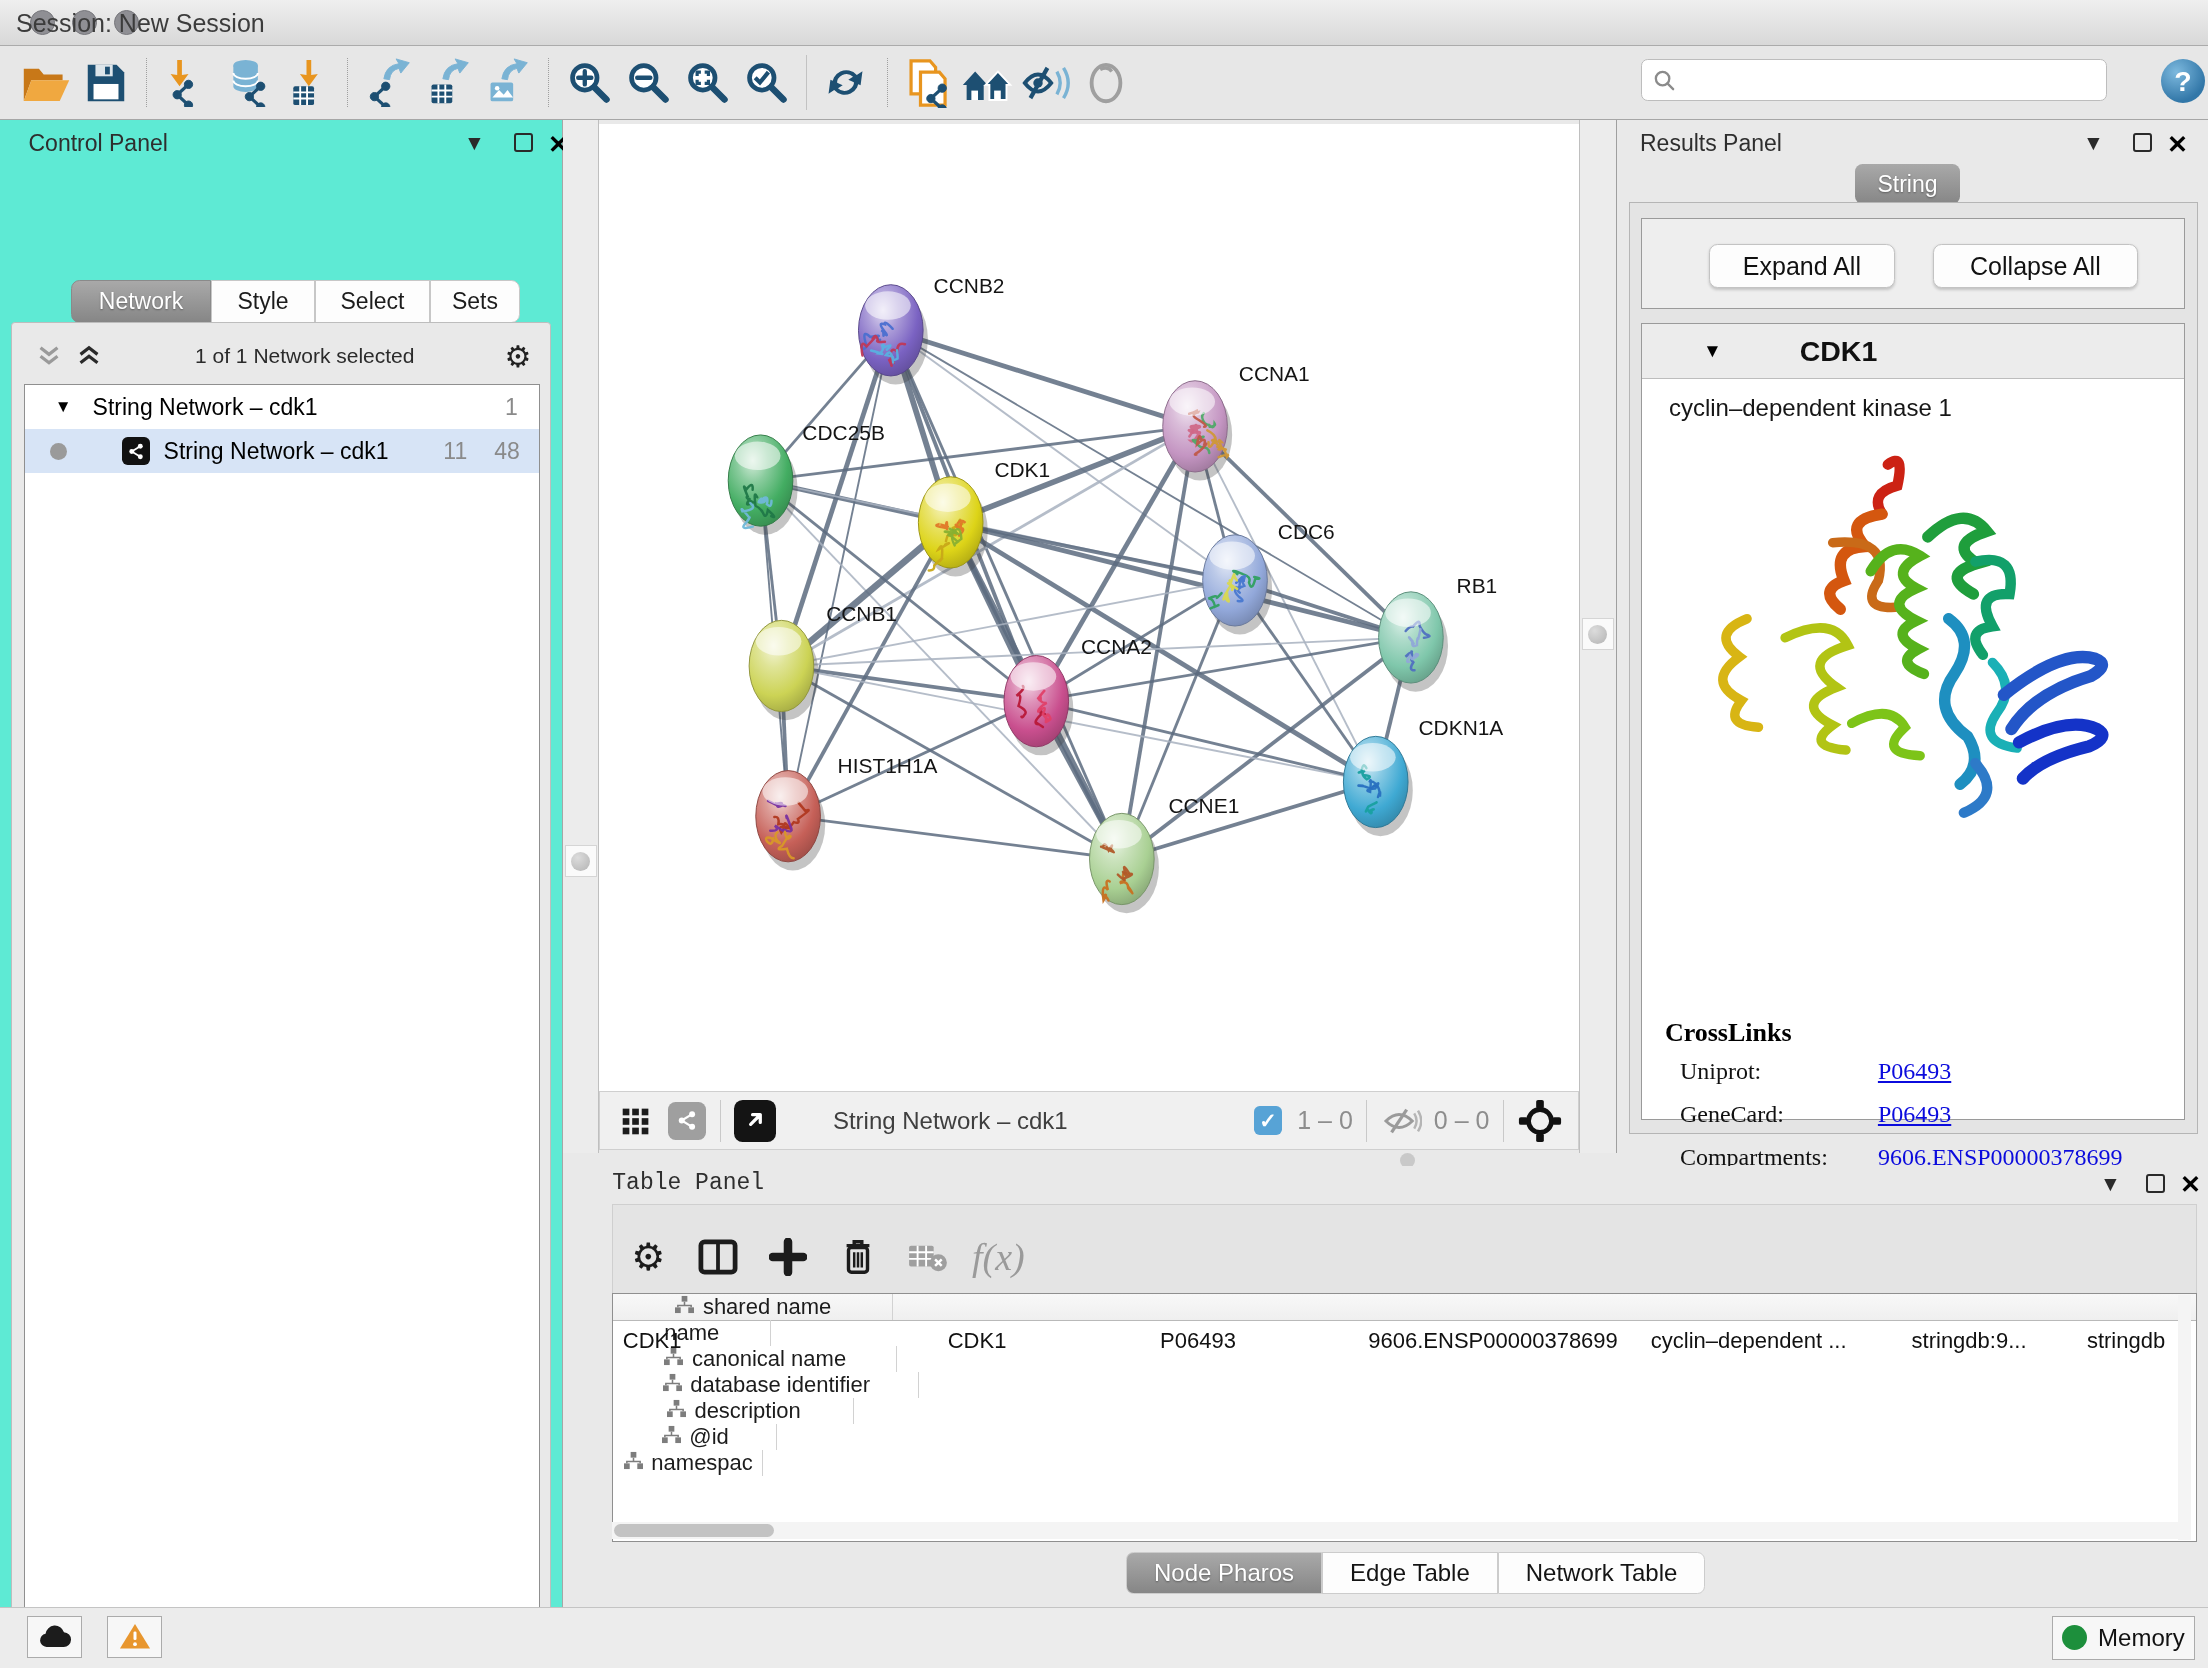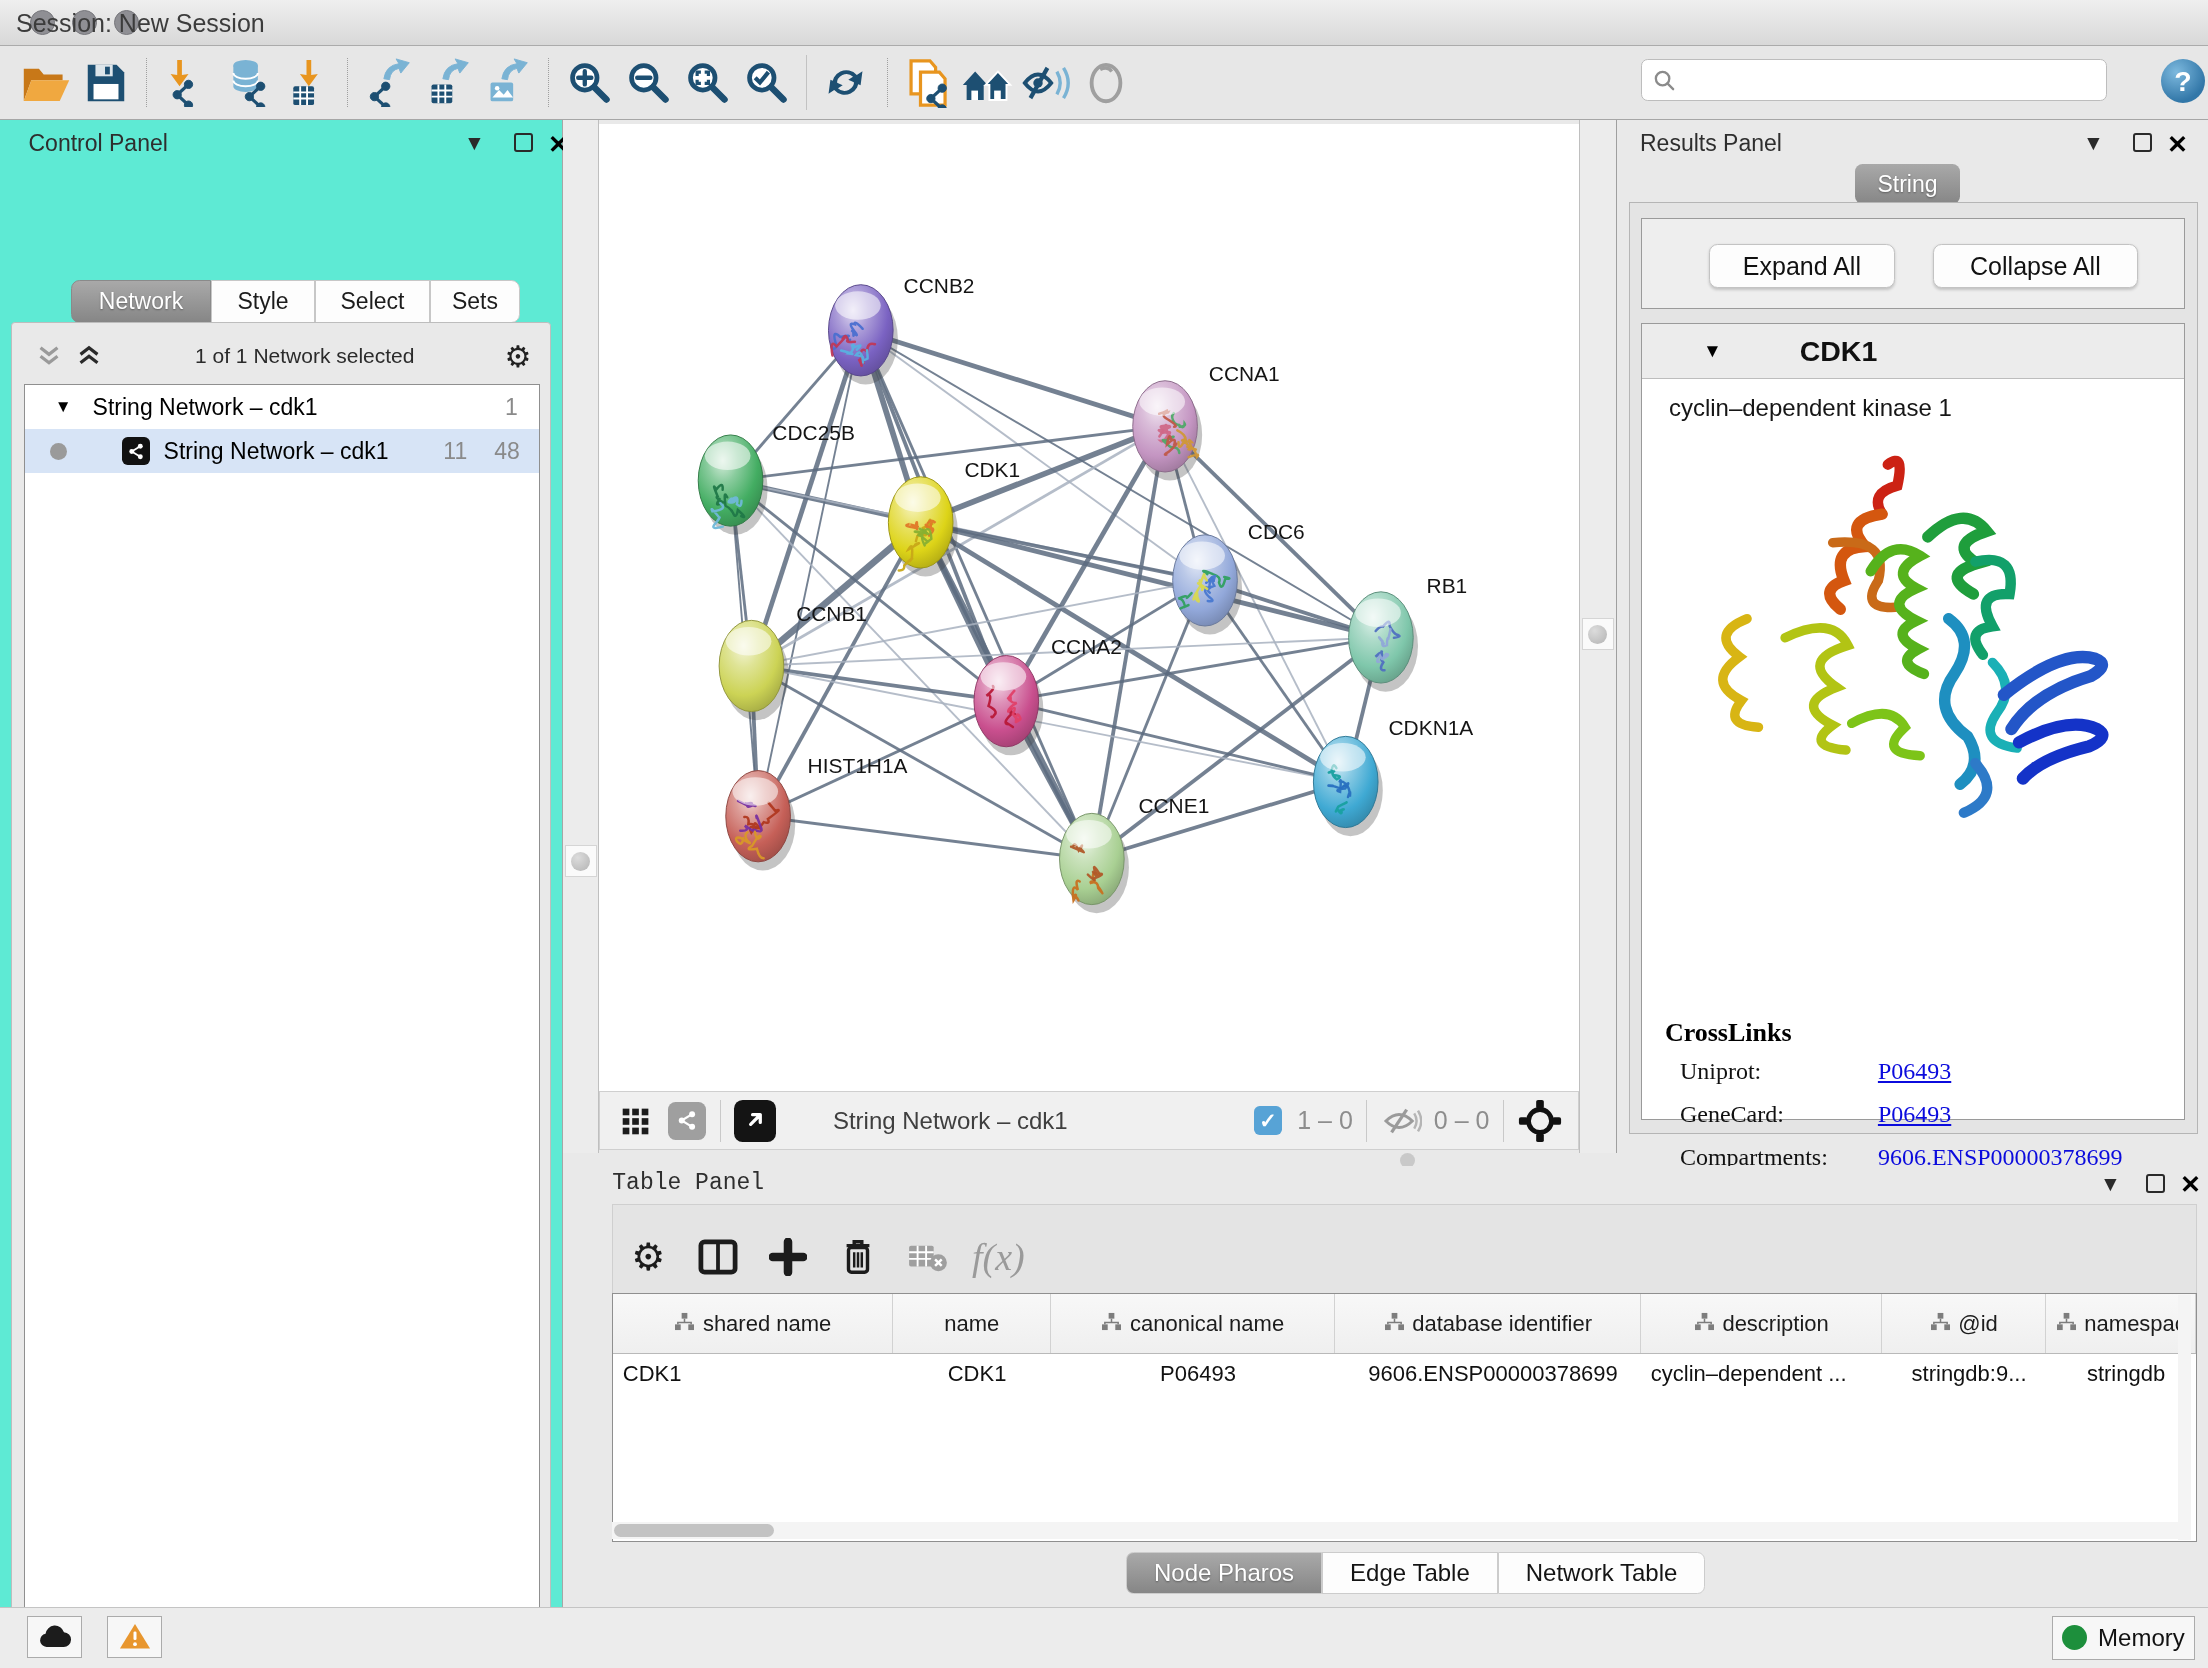--- a/index.html
+++ b/index.html
@@ -49,21 +49,21 @@
   .net-row .cnt { color:#8a8a8a; }
   .net-row.selected { background:#d7e4f6; }
   .share-badge { width:28.5px; height:28.5px; border-radius:5.7px; background:#111;
     display:flex; align-items:center; justify-content:center; }
 
   
   #splitter-left { position:absolute; left:563px; top:120px; width:36px; height:1033px; background:#ececec; border-right:1px solid #bfbfbf;}
   #splitter-right { position:absolute; left:1579px; top:120px; width:38px; height:1033px; background:#ececec; border-left:1px solid #bfbfbf; border-right:1.9px solid #9f9f9f;}
   .grip { position:absolute; width:32px; height:32px; background:#fafafa; border:1px solid #d5d5d5; display:flex; align-items:center; justify-content:center; }
   .grip i { width:19px; height:19px; border-radius:50%; background:radial-gradient(circle at 35% 30%, #dcdcdc, #b3b3b3); display:block; }
-  #canvas { position:absolute; left:599px; top:124px; width:980px; height:967px; background:#fff; }
+  #canvas { position:absolute; left:599px; top:124px; width:980px; height:967px; background:#fff;padding-left:30px; }
   #view-statusbar { position:absolute; left:599px; top:1091px; width:980px; height:59px;
     background:#f0f0f0; border:1px solid #cfcfcf; display:flex; align-items:center; font-size:25px; color:#8d8d8d; }
   .vs-sep { width:0; height:42px; border-left:1px solid #c9c9c9; margin:0 13.3px; }
   #net-name { color:#3f3f3f; font-size:24px; }
   .check-badge { width:28.5px; height:28.5px; border-radius:5.7px; background:#57a3d6; color:#fff;
     display:flex; align-items:center; justify-content:center; font-size:21px; font-weight:bold; }
   #grip-bottom { position:absolute; left:1396px; top:1153px; width:23px; height:15px; display:flex; align-items:center; justify-content:center;}
   #grip-bottom i { width:15px; height:15px; border-radius:50%; background:#c9c9c9; display:block;}
 
   
@@ -88,21 +88,21 @@
   .cl-link { color:#0b0bdd; text-decoration:underline; }
 
   
   #table-panel { position:absolute; left:599px; top:1166px; width:1609px; height:441px; background:#e9e9e9; }
   #tp-head { position:absolute; left:13.3px; top:3.8px; font-size:23px; color:#2e2e2e;font-family:Liberation Mono, monospace; }
   #tp-toolbar { position:absolute; left:13.3px; top:38px; width:1585px; height:105px; background:#e4e4e4;
     border:1px solid #cfcfcf; border-bottom:none; display:flex; align-items:center; }
   .tp-ico { width:70px; height:67px; display:flex; align-items:center; justify-content:center; }
   #fx { font-family:"Liberation Serif", serif; font-style:italic; font-size:38px; color:#9a9a9a; }
   #tp-table { position:absolute; left:13.3px; top:127px; width:1585px; height:249px; background:#fff; border:1.9px solid #8f8f8f; overflow:hidden; }
-  #tp-header-row { display:flex; height:60px; background:linear-gradient(#f8f8f8,#efefef); border-bottom:1.9px solid #b9b9b9; }
+  #tp-header-row { display:flex; height:27px; background:linear-gradient(#f8f8f8,#efefef); border-bottom:1.9px solid #b9b9b9;flex-direction:column; }
   .th { display:flex; align-items:center; justify-content:center; gap:7.6px; font-size:22px; color:#1c1c1c; border-right:1px solid #d2d2d2; }
   #tp-data-row { display:flex; height:40px; align-items:center; font-size:22px; color:#111; }
   .td { padding-left:9.5px; }
   #tp-hscroll { position:absolute; left:13.3px; bottom:68px; width:1569px; height:17px; background:#f4f4f4; }
   #tp-hscroll i { position:absolute; left:1.9px; top:1.9px; width:160px; height:13.3px; border-radius:6.7px; background:#c3c3c3; display:block; }
   #tp-vscroll { position:absolute; right:17px; top:129px; width:13.3px; height:245px; background:#f4f4f4; }
   #tp-tabs { position:absolute; left:527px; top:386px; display:flex; }
   .tp-tab { height:42px; display:flex; align-items:center; justify-content:center; font-size:24px;
     background:#fdfdfd; border:1px solid #cccccc; color:#141414; }
   .tp-tab.active { background:linear-gradient(#a9a9a9,#868686); color:#fff; text-shadow:0 1px 1.9px rgba(0,0,0,.35); }

